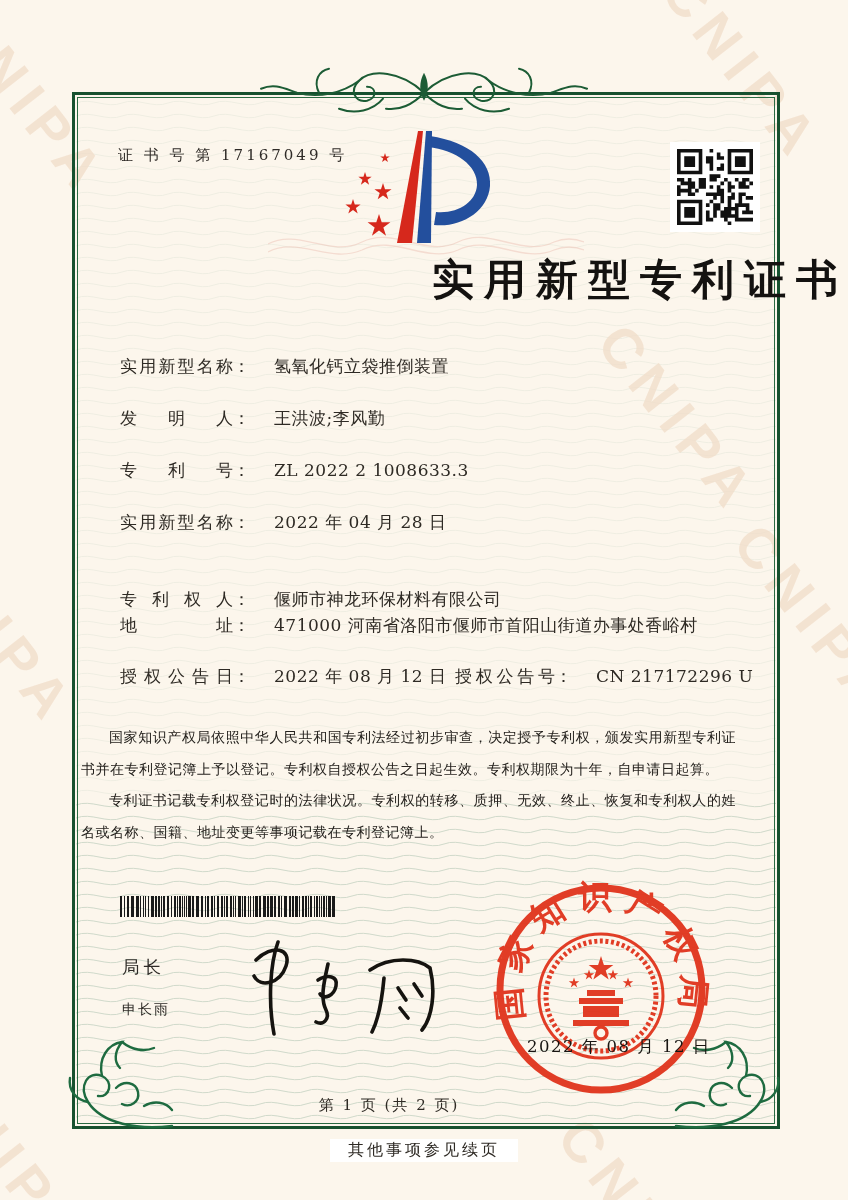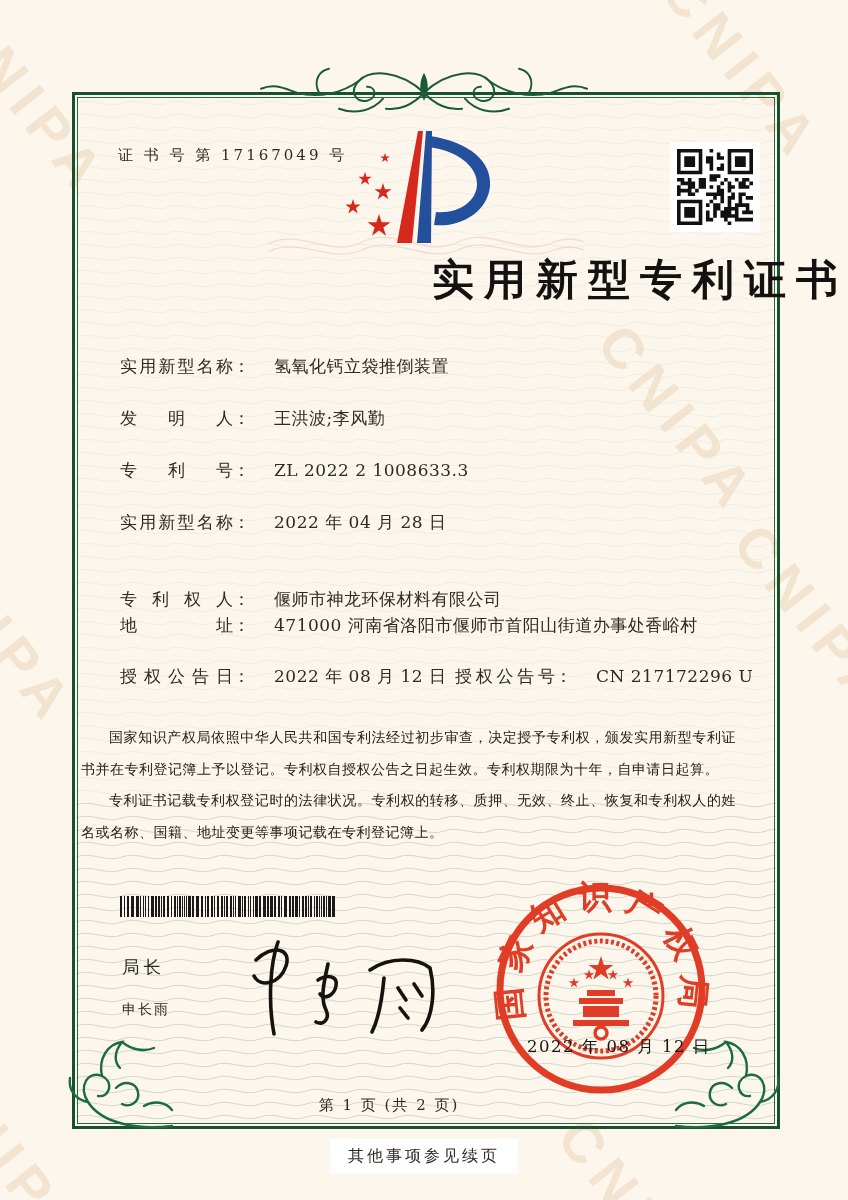--- a/index.html
+++ b/index.html
@@ -61,21 +61,21 @@
   .barcode{position:absolute;left:120px;top:896px;width:222px;height:21px;}
   .director-title{position:absolute;left:122px;top:907px;font-size:17.5px;letter-spacing:4px;margin-top:48px;}
   .director-name{position:absolute;left:122px;top:1001px;font-size:14px;letter-spacing:2px;}
   .signature{position:absolute;left:232px;top:934px;width:222px;height:110px;}
   .seal{position:absolute;left:488px;top:876px;width:226px;height:226px;z-index:6;}
   .seal-date{position:absolute;left:527px;top:1036px;font-size:16.5px;letter-spacing:1.5px;
     color:#181512;z-index:7;}
   .page-info{position:absolute;left:72px;top:1096px;width:634px;text-align:center;
     font-size:15px;letter-spacing:2px;color:#2e2a24;}
   .note{position:absolute;left:424px;top:1139px;transform:translateX(-50%);
-    background:#ffffff;padding:7px 18px;font-size:16px;letter-spacing:3px;
+    background:#ffffff;padding:1px 18px;font-size:16px;letter-spacing:3px;
     color:#2e2a24;white-space:nowrap;z-index:6;}
 </style>
 </head>
 <body>
 
 <span class="wm wm1">CNIPA</span>
 <span class="wm wm2">CNIPA</span>
 <span class="wm wm3">CNIPA</span>
 <span class="wm wm4">CNIPA</span>
 <span class="wm wm5">CNIPA</span>

